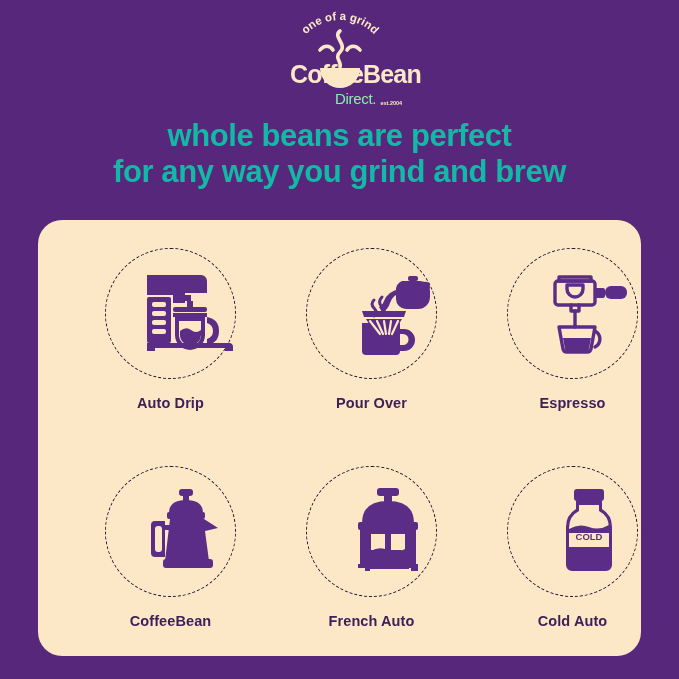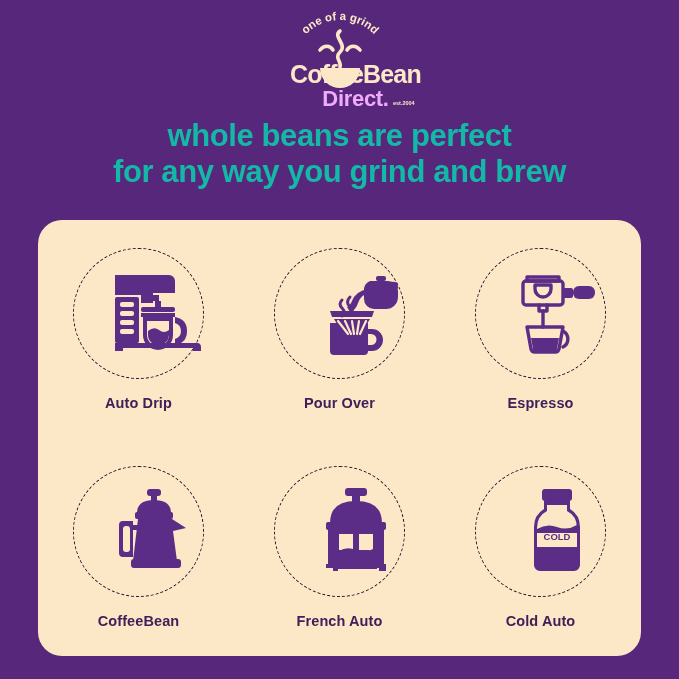--- a/index.html
+++ b/index.html
@@ -37,20 +37,21 @@
     width:603px;height:436px;
     background:#FCE8C6;
     border-radius:24px;
   }
 
   .grid{
     position:absolute;left:0;top:0;width:603px;height:436px;
     display:grid;
     grid-template-columns:repeat(3,1fr);
     grid-template-rows:repeat(2,1fr);
+    padding-left:32px;
   }
 
   .cell{
     display:flex;flex-direction:column;align-items:center;justify-content:center;
   }
 
   .circle{
     width:131px;height:131px;
     border-radius:50%;
     border:1.6px dashed #241233;
@@ -84,21 +85,21 @@
     <path d="M77 46 C 80 41, 86 41, 90 46" stroke="#FCE8C6" stroke-width="3.6" fill="none" stroke-linecap="round"></path>
 
     <path d="M50 64 L90 64 A20 20 0 0 1 50 64 Z" fill="#FCE8C6"></path>
   </svg>
 
 </div>
 
 <div style="position:absolute;left:16px;top:62px;width:679px;text-align:center;">
   <div style="color:#FCE8C6;font-weight:bold;font-size:25px;line-height:25px;letter-spacing:-0.8px;">CoffeeBean</div>
   <div style="position:relative;display:inline-block;">
-    <span style="color:#f0abfc;font-weight:bold;font-size:22px;line-height:23px;letter-spacing:-0.3px;">Direct.</span>
+    <span style="color:#86efac;font-weight:normal;font-size:15px;line-height:23px;letter-spacing:-0.3px;">Direct.</span>
     <span style="position:absolute;right:-26px;bottom:4px;color:#FCE8C6;font-size:5.5px;font-weight:bold;">est.2004</span>
   </div>
 </div>
 
 <div class="headline">
   <span class="l1">whole beans are perfect</span>
   <span class="l2">for any way you grind and brew</span>
 </div>
 
 <div class="card">

